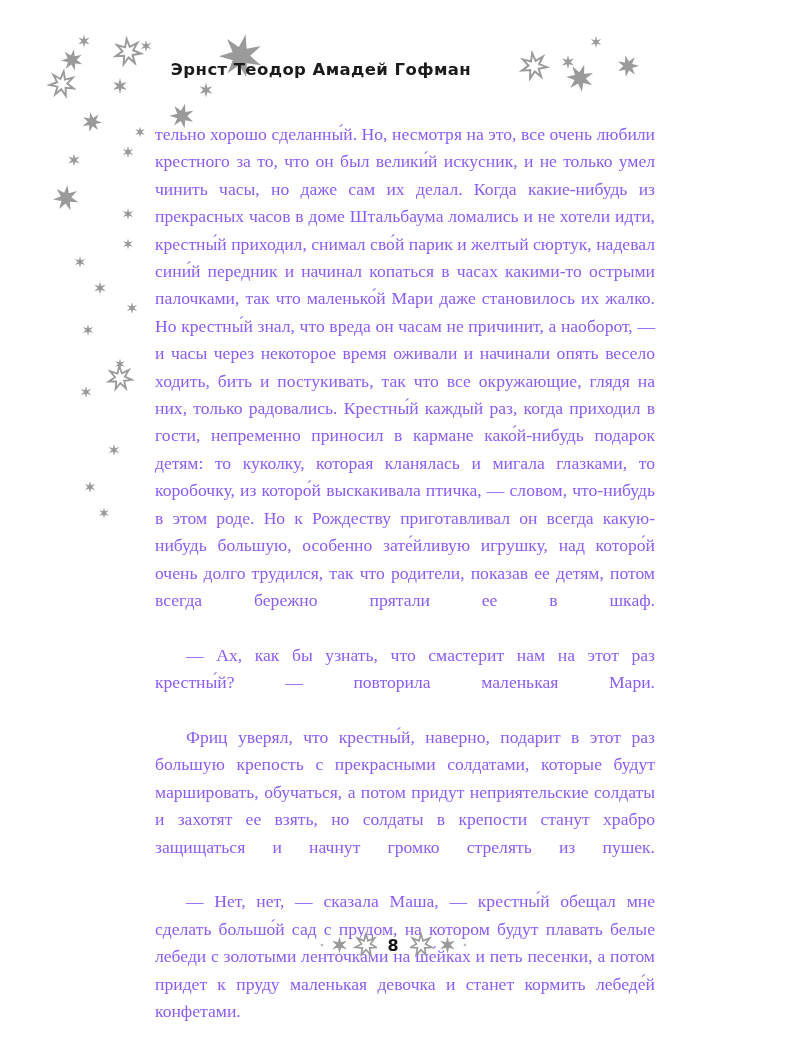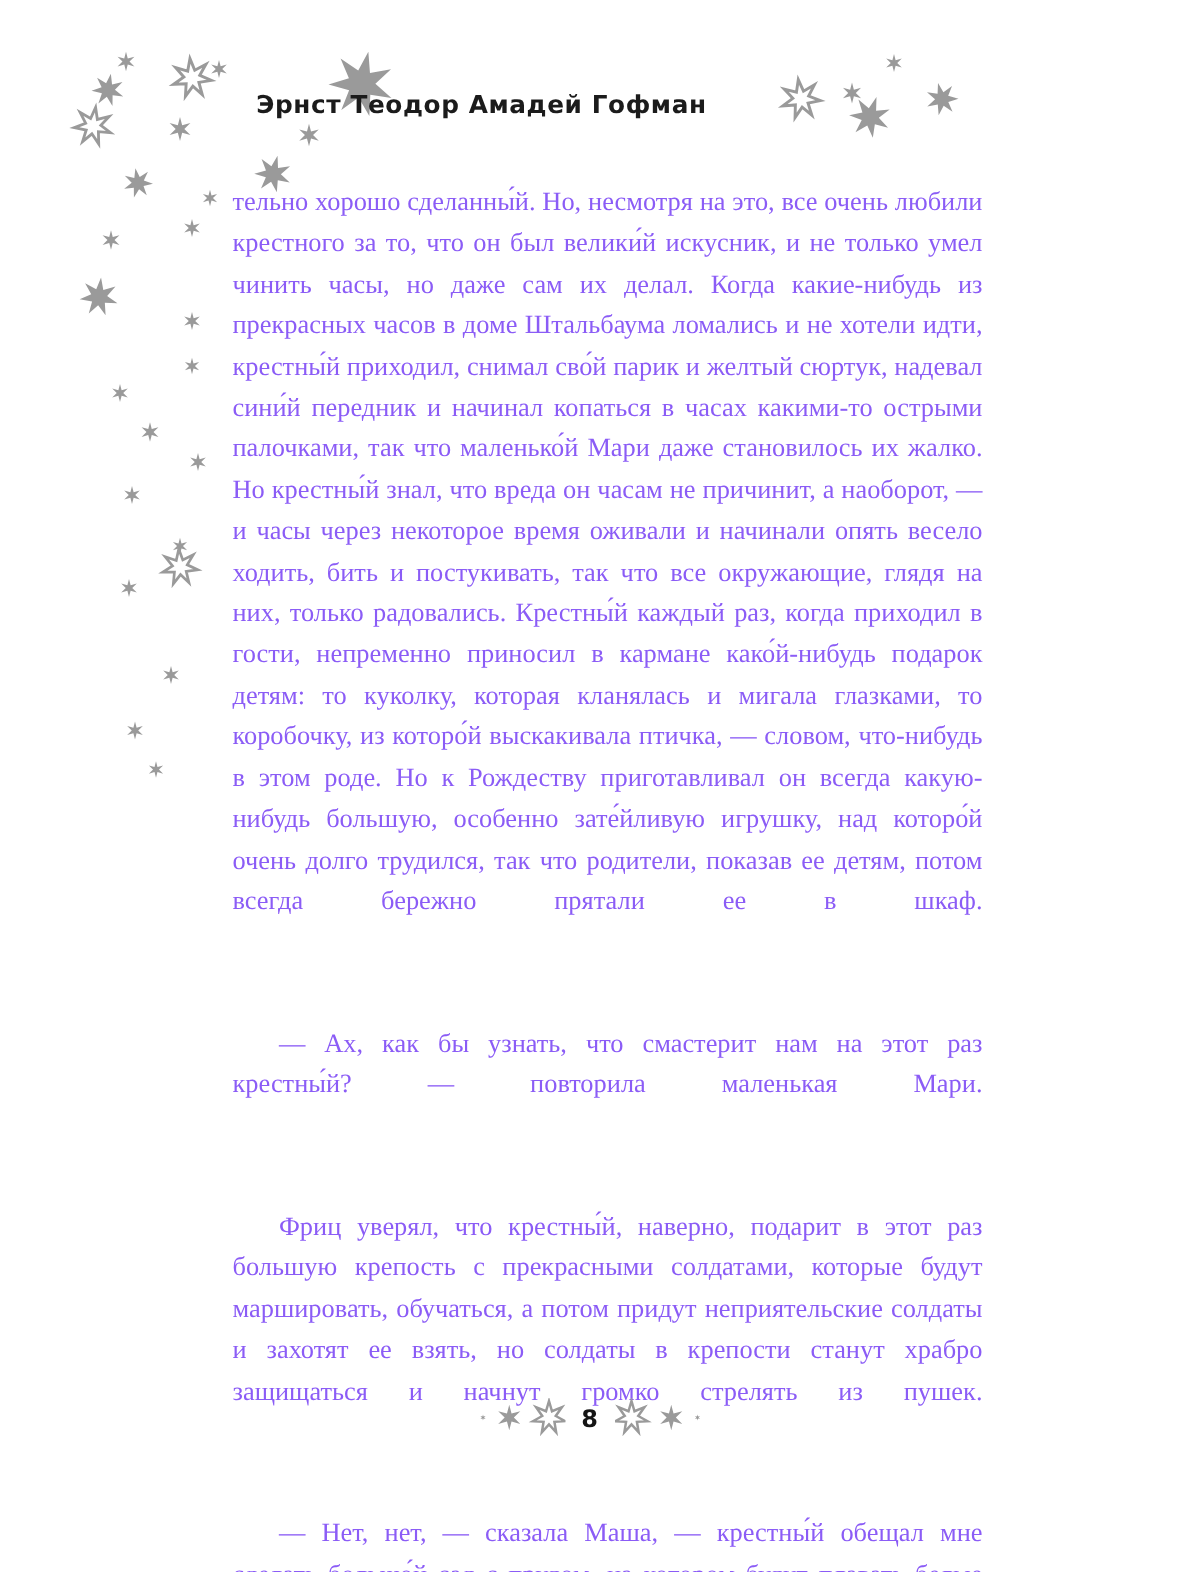--- a/index.html
+++ b/index.html
@@ -63,21 +63,20 @@
     font-size: 17.6px;
     line-height: 27.4px;
     color: #8b5cf6;
     text-align: justify;
     text-justify: inter-word;
     hyphens: manual;
     -webkit-hyphens: manual;
   }
   #body-text p.indent {
     text-indent: 31px;
-    margin-top: 40px;
   }
   
   #body-text p::after {
     content: "";
     display: inline-block;
     width: 100%;
   }
 
   
   #folio {

